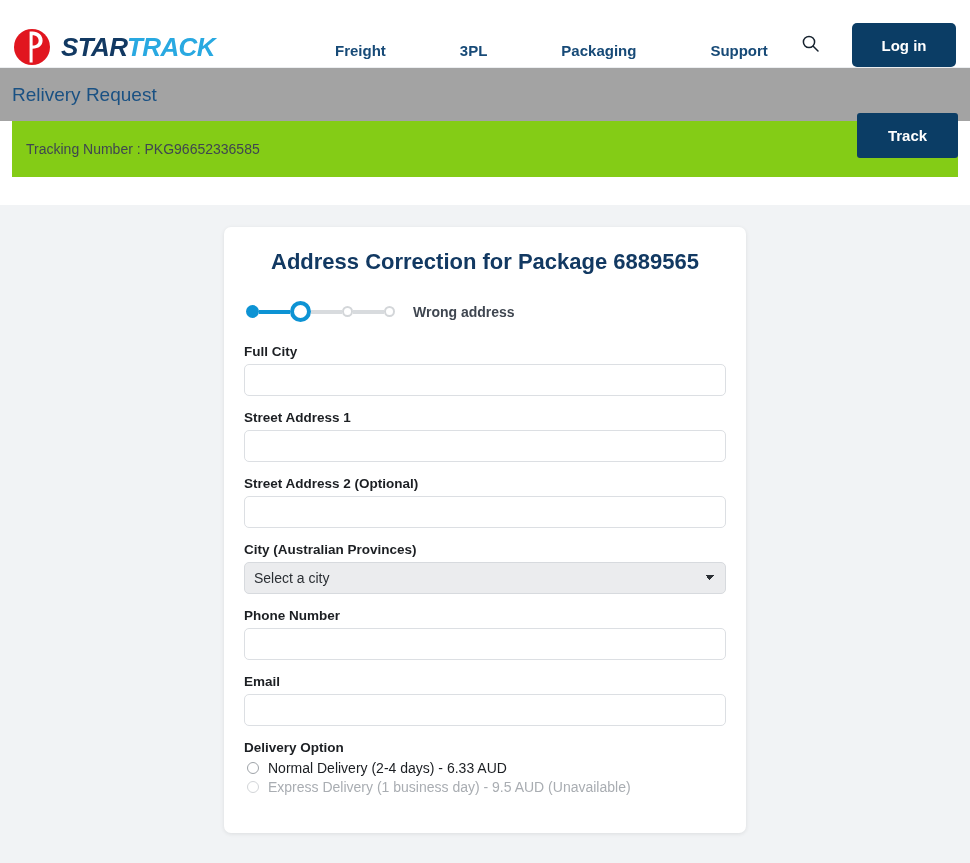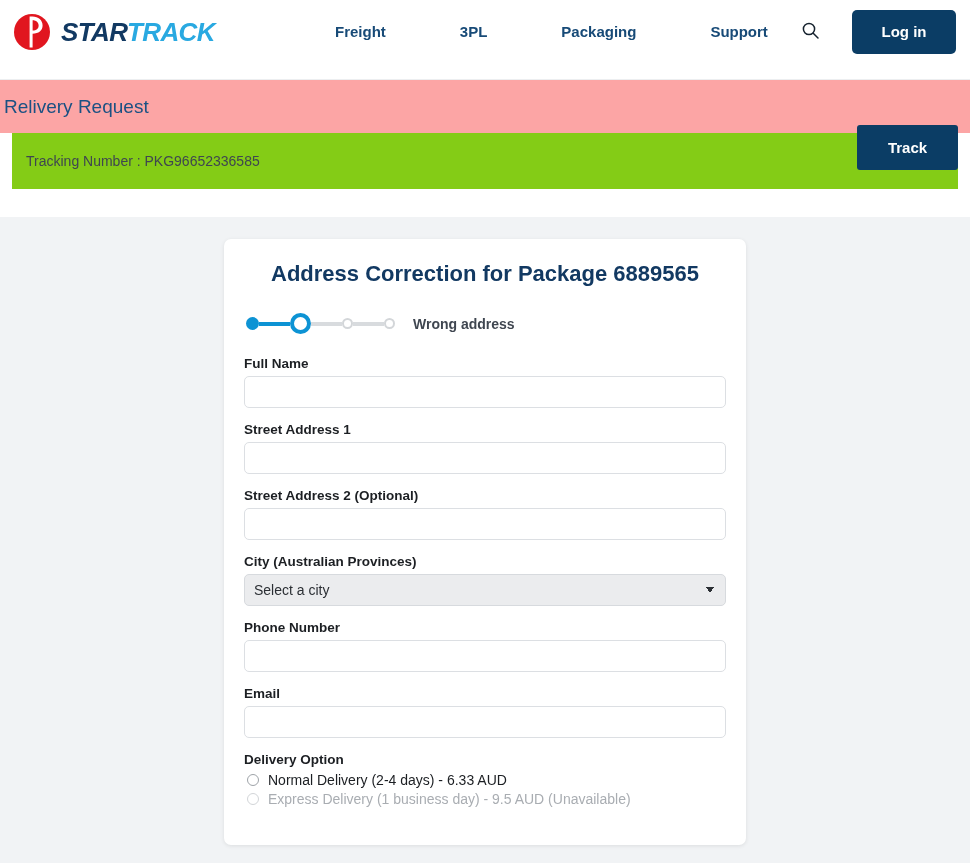--- a/index.html
+++ b/index.html
@@ -11,26 +11,26 @@
     height: 863px;
     overflow: hidden;
     background: #f1f3f5;
     font-family: "Liberation Sans", sans-serif;
     -webkit-font-smoothing: antialiased;
   }
 
   
   .site-header {
     background: #ffffff;
-    height: 80px;
+    height: 68px;
     box-sizing: border-box;
     border-bottom: 1px solid #eceef0;
     display: flex;
-    align-items: center;
-    padding: 0 14px 16px 12px;
+    align-items: flex-end;
+    padding: 0 14px 0 12px;
   }
   .brand {
     display: flex;
     align-items: center;
     gap: 9px;
     flex: 0 0 auto;
     text-decoration: none;
   }
   .brand-mark {
     width: 40px;
@@ -91,22 +91,22 @@
     font-size: 15px;
     font-weight: bold;
     padding: 0 14px;
     height: 44px;
     min-width: 104px;
     cursor: pointer;
   }
 
   
   .page-band {
-    background: #fca5a5;
-    padding: 16px 12px 0 4px;
+    background: #a3a3a3;
+    padding: 16px 12px 0 12px;
   }
   .page-heading {
     color: #1a5183;
     font-size: 19px;
     font-weight: normal;
     margin: 0;
     padding: 0 0 14px 0;
     line-height: 1.2;
   }
 
@@ -342,21 +342,21 @@
       <span class="step-dot current"></span>
       <span class="step-line todo"></span>
       <span class="step-dot pending"></span>
       <span class="step-line todo"></span>
       <span class="step-dot pending"></span>
       <span class="step-label">Wrong address</span>
     </div>
 
 
     <div class="field">
-      <label class="field-label">Full Name</label>
+      <label class="field-label">Full City</label>
       <input class="text-input" type="text" placeholder="" style="">
     </div>
 
     <div class="field">
       <label class="field-label">Street Address 1</label>
       <input class="text-input" type="text" placeholder="" style="">
     </div>
 
     <div class="field">
       <label class="field-label">Street Address 2 (Optional)</label>

